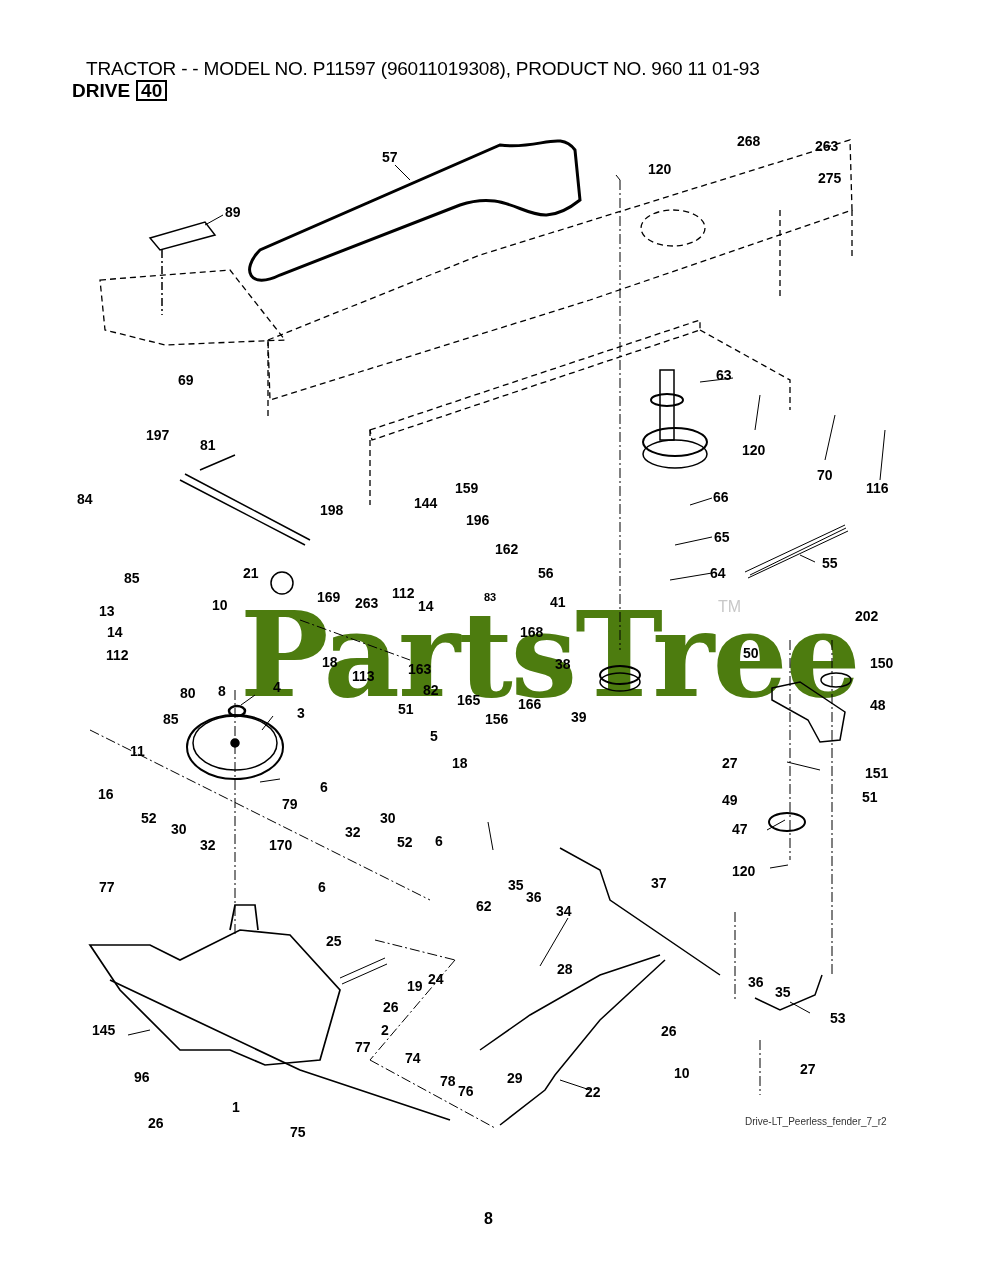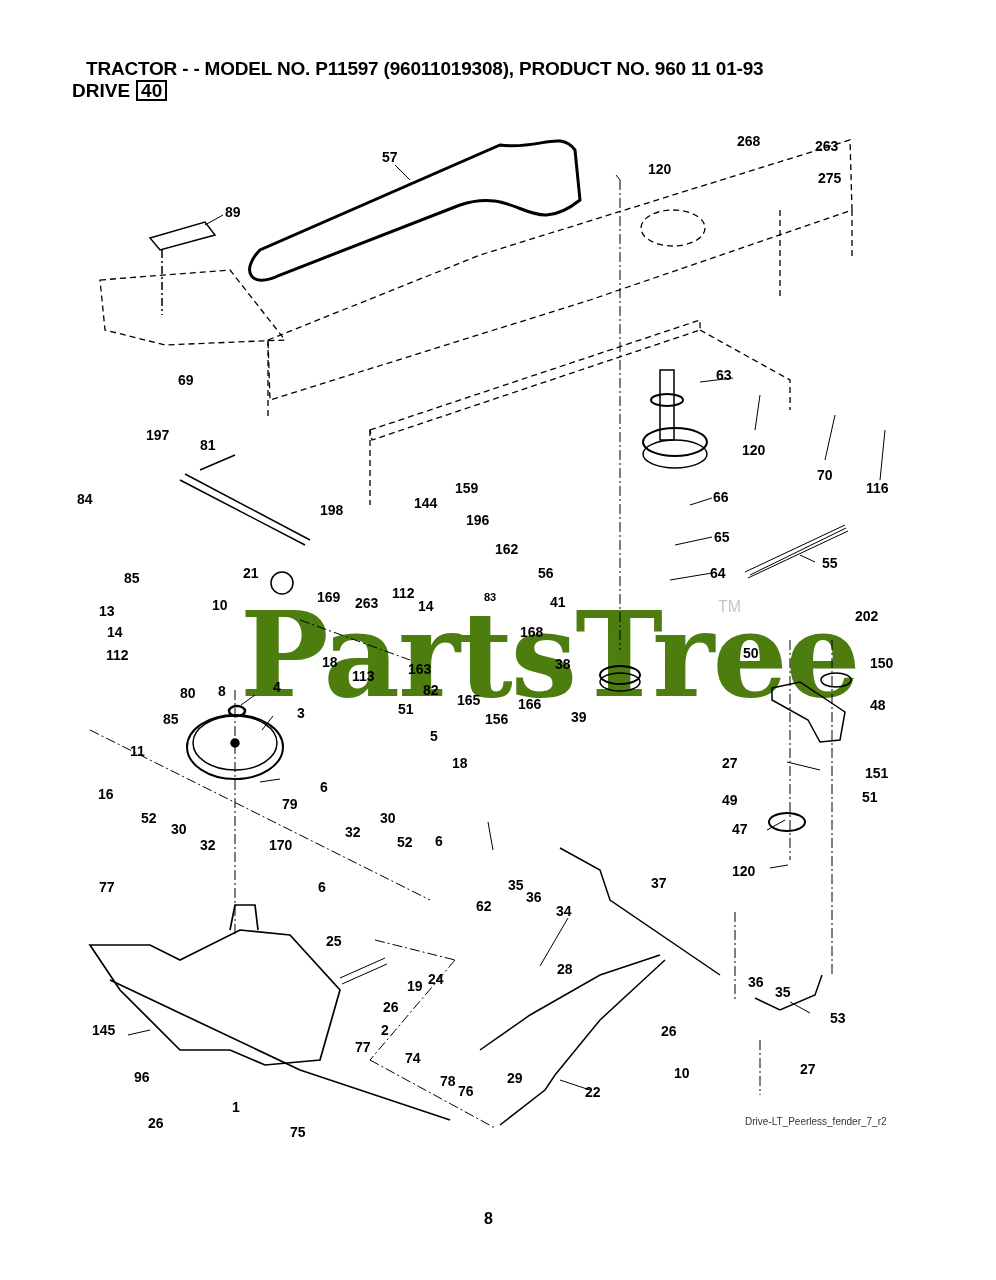--- a/index.html
+++ b/index.html
@@ -1,18 +1,18 @@
 <!DOCTYPE html>
 <html><head>
 <meta charset="utf-8">
 <style>
   html, body { margin:0; padding:0; background:#ffffff; }
   body { width:996px; height:1280px; position:relative; overflow:hidden;
          font-family:"Liberation Sans", sans-serif; color:#000; }
-  .title { position:absolute; left:86px; top:58px; font-size:19px; font-weight:bold;
+  .title { position:absolute; left:86px; top:58px; font-size:19px; font-weight:normal;
            letter-spacing:-0.2px; white-space:nowrap; }
   .section { position:absolute; left:72px; top:80px; font-size:19px; font-weight:bold; white-space:nowrap; }
   .section .box { display:inline-block; border:2px solid #000; padding:0 3px; margin-left:6px; line-height:17px; }
   .watermark { position:absolute; left:240px; top:585px; font-size:118px; font-weight:bold;
                font-family:"DejaVu Serif", serif; color:#4d7c0f; letter-spacing:-2px; white-space:nowrap; }
   .tm { position:absolute; left:718px; top:598px; font-size:16px; color:#c8c8c8; }
   svg#diagram { position:absolute; left:0; top:0; }
   .callout { position:absolute; font-size:14px; font-weight:bold; white-space:nowrap; line-height:14px; }
   .ref { position:absolute; left:745px; top:1116px; font-size:10px; color:#333; white-space:nowrap; }
   .page-num { position:absolute; left:484px; top:1210px; font-size:16px; font-weight:bold; }

